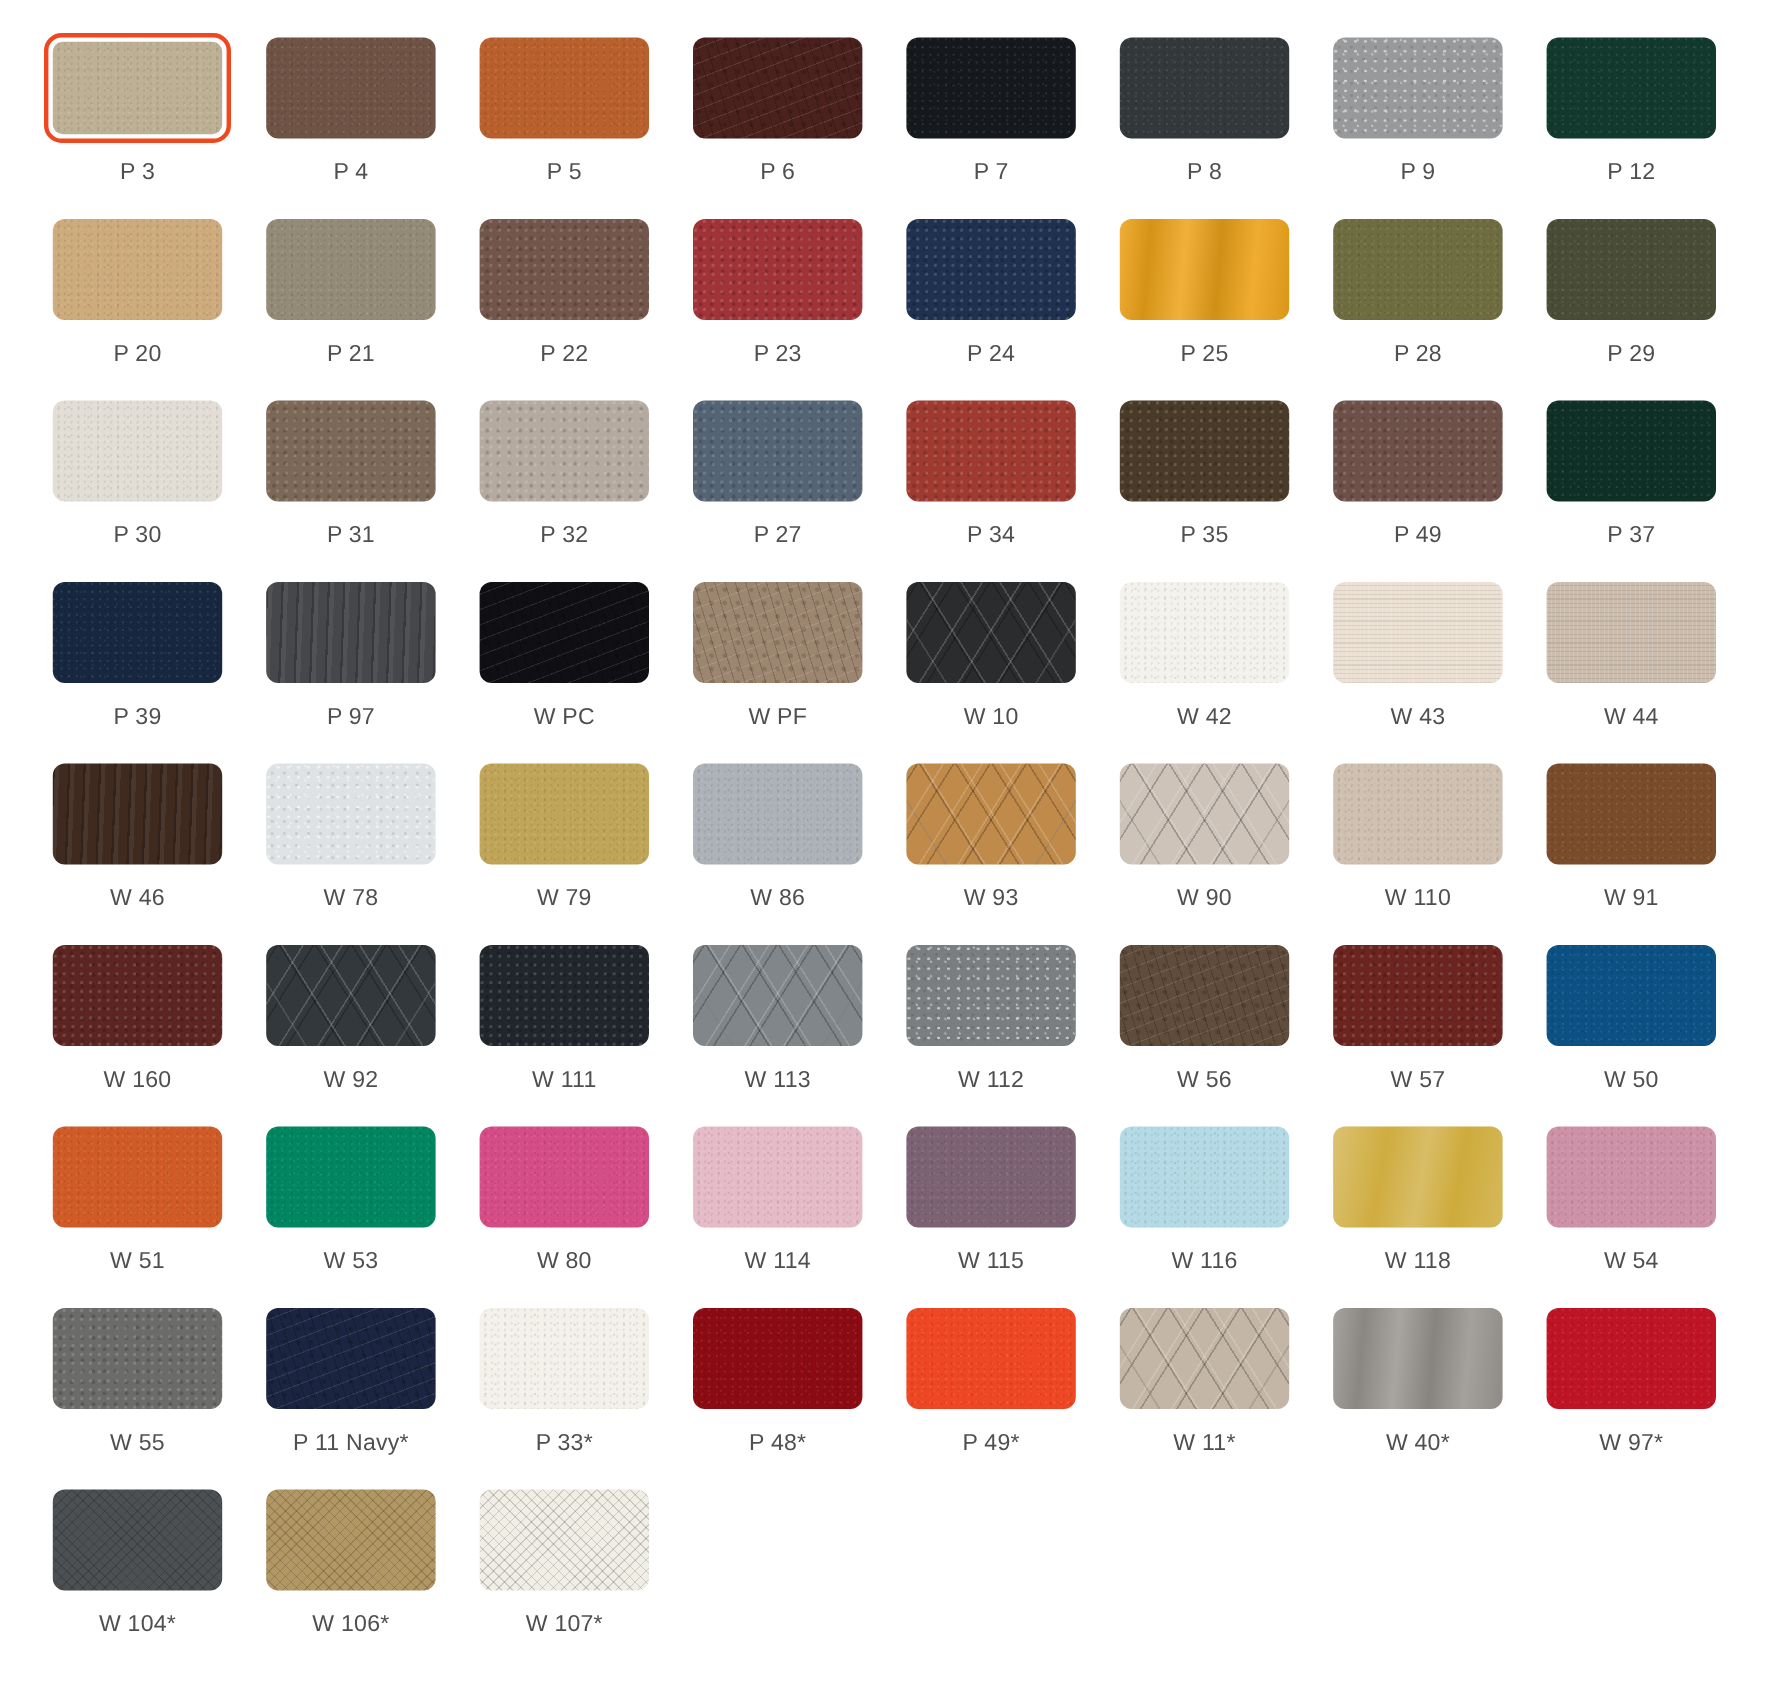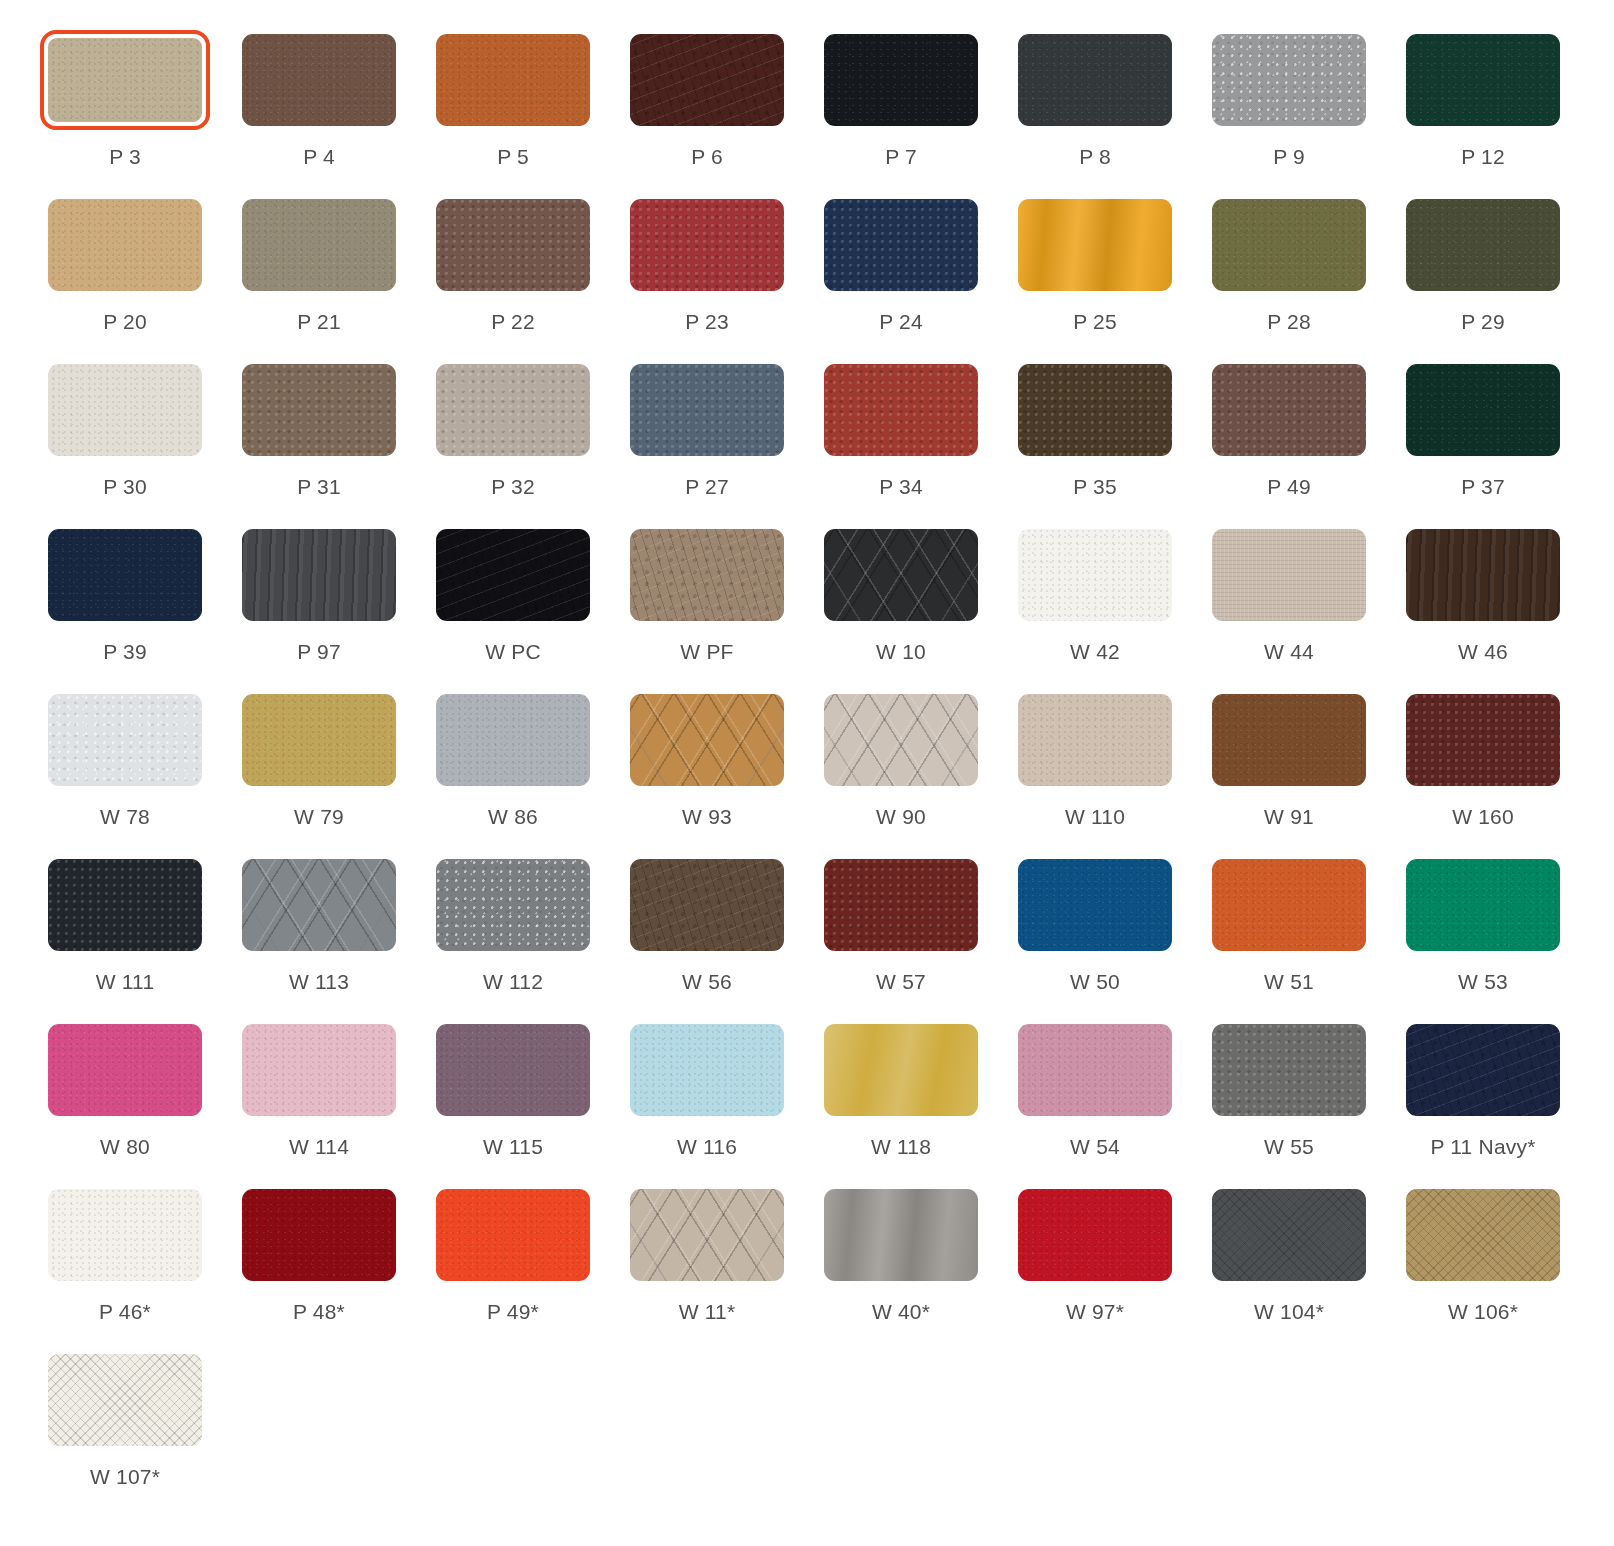--- a/index.html
+++ b/index.html
@@ -375,20 +375,28 @@
       <div class="swatch-cell">
         <div class="swatch-frame">
           <div class="swatch-chip" style="background: rgb(243, 242, 236);">
             <span class="tex tex-grain"></span>
           </div>
         </div>
         <div class="swatch-label">W 42</div>
       </div>
       <div class="swatch-cell">
         <div class="swatch-frame">
+          <div class="swatch-chip" style="background: rgb(236, 224, 210);">
+            <span class="tex tex-weave"></span>
+          </div>
+        </div>
+        <div class="swatch-label">W 43</div>
+      </div>
+      <div class="swatch-cell">
+        <div class="swatch-frame">
           <div class="swatch-chip" style="background: rgb(203, 188, 174);">
             <span class="tex tex-weave"></span>
           </div>
         </div>
         <div class="swatch-label">W 44</div>
       </div>
       <div class="swatch-cell">
         <div class="swatch-frame">
           <div class="swatch-chip" style="background: rgb(62, 42, 31);">
             <span class="tex tex-wood"></span>
@@ -455,20 +463,28 @@
       <div class="swatch-cell">
         <div class="swatch-frame">
           <div class="swatch-chip" style="background: rgb(92, 37, 33);">
             <span class="tex tex-pebble"></span>
           </div>
         </div>
         <div class="swatch-label">W 160</div>
       </div>
       <div class="swatch-cell">
         <div class="swatch-frame">
+          <div class="swatch-chip" style="background: rgb(51, 56, 61);">
+            <span class="tex tex-diamond"></span>
+          </div>
+        </div>
+        <div class="swatch-label">W 92</div>
+      </div>
+      <div class="swatch-cell">
+        <div class="swatch-frame">
           <div class="swatch-chip" style="background: rgb(32, 38, 44);">
             <span class="tex tex-pebble"></span>
           </div>
         </div>
         <div class="swatch-label">W 111</div>
       </div>
       <div class="swatch-cell">
         <div class="swatch-frame">
           <div class="swatch-chip" style="background: rgb(129, 134, 138);">
             <span class="tex tex-diamond"></span>
@@ -587,21 +603,21 @@
           </div>
         </div>
         <div class="swatch-label">P 11 Navy*</div>
       </div>
       <div class="swatch-cell">
         <div class="swatch-frame">
           <div class="swatch-chip" style="background: rgb(243, 241, 234);">
             <span class="tex tex-grain"></span>
           </div>
         </div>
-        <div class="swatch-label">P 46*</div>
+        <div class="swatch-label">P 33*</div>
       </div>
       <div class="swatch-cell">
         <div class="swatch-frame">
           <div class="swatch-chip" style="background: rgb(140, 11, 18);">
             <span class="tex tex-grain"></span>
           </div>
         </div>
         <div class="swatch-label">P 48*</div>
       </div>
       <div class="swatch-cell">

